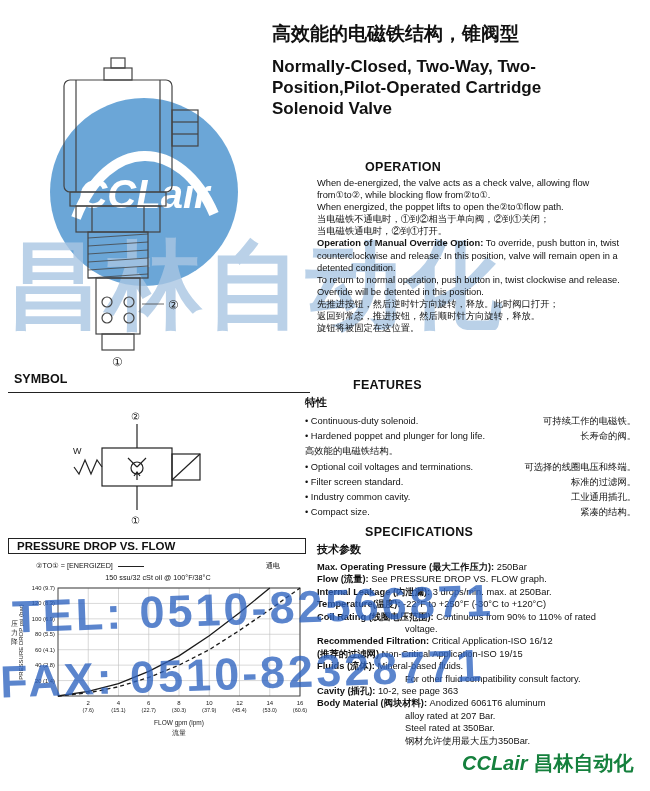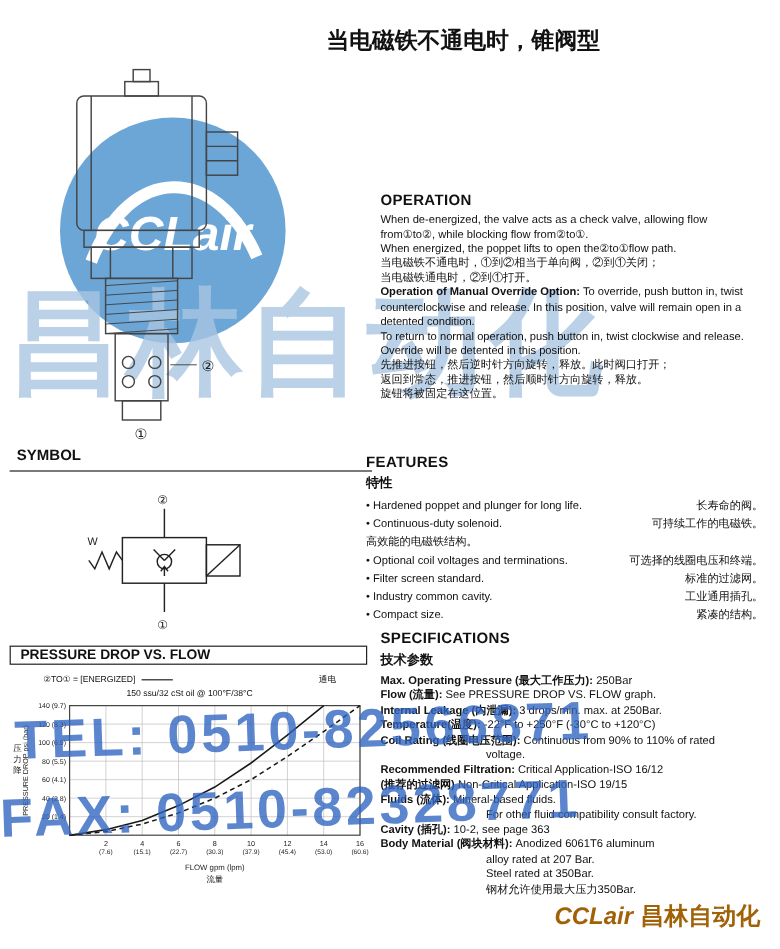--- a/index.html
+++ b/index.html
@@ -6,31 +6,31 @@
   .page{position:relative;width:650px;height:791px;background:#fff;overflow:hidden;
         font-family:"Liberation Sans",sans-serif;color:#111;margin:0 auto;}
   
   .wm-logo{position:absolute;left:48px;top:96px;width:192px;height:192px;z-index:0;opacity:.92;}
   .wm-cn{position:absolute;left:6px;top:222px;font-size:96px;font-weight:bold;color:#a9c6e3;
          opacity:.8;letter-spacing:4px;z-index:0;white-space:nowrap;}
   .stamp{position:absolute;z-index:3;color:#2e63c0;font-weight:bold;font-size:45px;letter-spacing:3px;
          opacity:.78;transform:rotate(-2deg);white-space:nowrap;pointer-events:none;}
   .stamp-tel{left:12px;top:583px;}
   .stamp-fax{left:0px;top:648px;}
-  .footer-brand{position:absolute;left:462px;top:750px;z-index:2;font-size:20px;font-weight:bold;color:#a16207;white-space:nowrap;}
+  .footer-brand{position:absolute;left:462px;top:750px;z-index:2;font-size:20px;font-weight:bold;color:#15803d;white-space:nowrap;}
   .fb-latin{font-style:italic;margin-right:6px;}
   
   .valve{position:absolute;left:18px;top:52px;z-index:1;}
   
   .hdr{position:absolute;left:272px;top:12px;width:372px;z-index:1;}
   .model{font-size:24px;font-weight:bold;letter-spacing:.5px;}
   .sub-cn{font-size:19px;font-weight:bold;margin-top:9px;}
   .sub-en{font-size:17px;font-weight:bold;line-height:21px;margin-top:9px;white-space:pre-line;}
   
-  .h2{font-size:12.5px;font-weight:bold;margin-bottom:3px;letter-spacing:.3px;}
+  .h2{font-size:12.5px;font-weight:bold;margin-bottom:3px;letter-spacing:.3px;margin-left:48px;}
   .h3{font-size:11px;font-weight:bold;margin:2px 0 4px;}
   .body{font-size:9.3px;line-height:12.1px;}
   .pre{white-space:pre-line;}
   .b{font-weight:bold;}
   .op{position:absolute;left:317px;top:160px;width:331px;z-index:1;}
   .sym-h{position:absolute;left:14px;top:372px;font-size:12.5px;font-weight:bold;z-index:1;}
   .rule{position:absolute;left:8px;top:392px;width:302px;border-top:1px solid #222;z-index:1;}
   .symbol{position:absolute;left:55px;top:408px;z-index:1;}
   .feat{position:absolute;left:305px;top:378px;width:331px;z-index:1;}
   .frow{display:flex;justify-content:space-between;font-size:9.3px;line-height:15.2px;}
@@ -85,21 +85,24 @@
       <circle cx="89" cy="266" r="5"></circle>
       <circle cx="111" cy="266" r="5"></circle>
       <rect x="84" y="282" width="32" height="16"></rect>
       <line x1="124" y1="252" x2="146" y2="252" stroke-width="0.8"></line>
     </g>
     <text x="150" y="257" font-size="12" fill="#222">②</text>
     <text x="94" y="314" font-size="12" fill="#222">①</text>
   </svg>
 
   <div class="hdr">
-    <div class="sub-cn">当电磁铁不通电时，锥阀型</div>
+    <div class="sub-cn">高效能的电磁铁结构，锥阀型</div>
+    <div class="sub-en">Normally-Closed, Two-Way, Two-
+Position,Pilot-Operated Cartridge
+Solenoid Valve</div>
   </div>
 
   <div class="op">
     <div class="h2">OPERATION</div>
     <div class="body pre">When de-energized, the valve acts as a check valve, allowing flow
 from①to②, while blocking flow from②to①.
 When energized, the poppet lifts to open the②to①flow path.
 当电磁铁不通电时，①到②相当于单向阀，②到①关闭；
 当电磁铁通电时，②到①打开。</div>
     <div class="body pre"><span class="b">Operation of Manual Override Option:</span> <span>To override, push button in, twist counterclockwise and release. In this position, valve will remain open in a detented condition.
@@ -125,26 +128,26 @@
     </g>
     <text x="76" y="12" font-size="10" fill="#222">②</text>
     <text x="18" y="46" font-size="9" fill="#222">W</text>
     <text x="76" y="116" font-size="10" fill="#222">①</text>
   </svg>
 
   <div class="feat">
     <div class="h2">FEATURES</div>
     <div class="h3">特性</div>
     <div class="frow">
+        <span>• Continuous-duty solenoid.</span>
+        <span class="cn">可持续工作的电磁铁。</span>
+      </div>
+    <div class="frow">
         <span>• Hardened poppet and plunger for long life.</span>
         <span class="cn">长寿命的阀。</span>
-      </div>
-    <div class="frow">
-        <span>• Continuous-duty solenoid.</span>
-        <span class="cn">可持续工作的电磁铁。</span>
       </div>
     <div class="frow">
         <span class="cn">高效能的电磁铁结构。</span>
       </div>
     <div class="frow">
         <span>• Optional coil voltages and terminations.</span>
         <span class="cn">可选择的线圈电压和终端。</span>
       </div>
     <div class="frow">
         <span>• Filter screen standard.</span>

